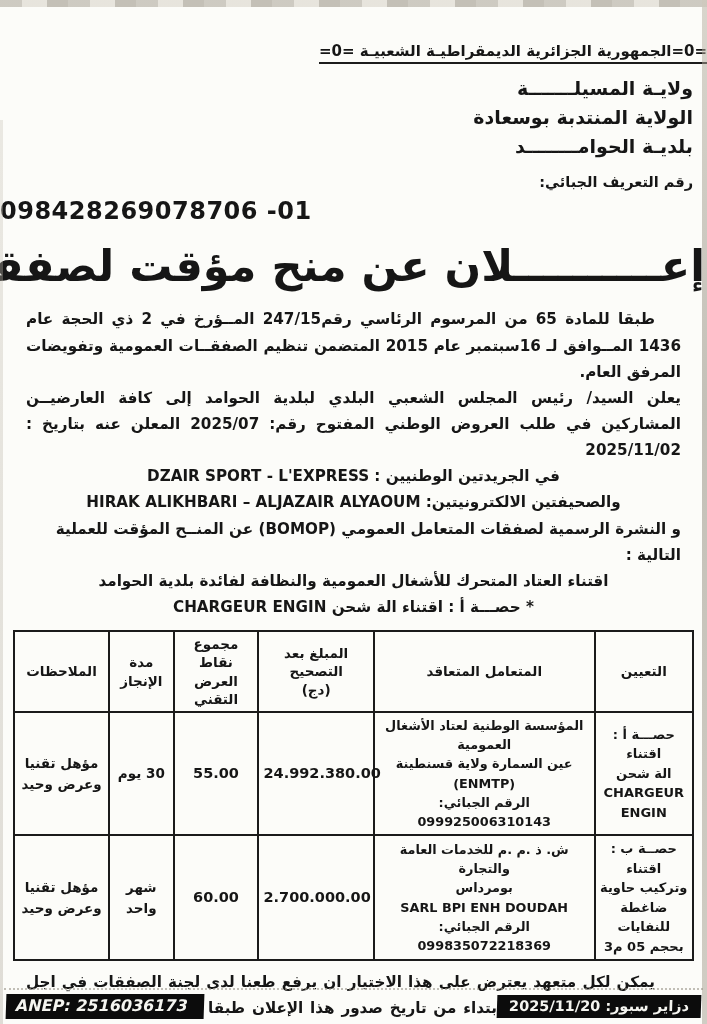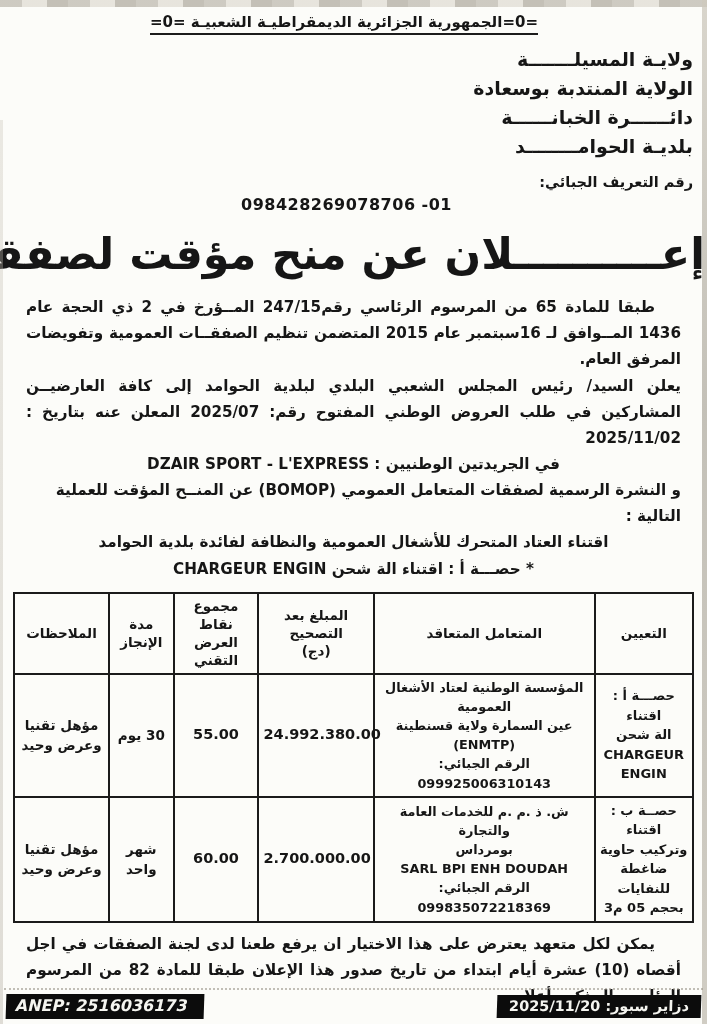--- a/index.html
+++ b/index.html
@@ -24,31 +24,31 @@
   .scan-right {
     position: absolute; top: 0; right: 0; bottom: 0; width: 5px;
     background: linear-gradient(180deg,#b5ae9f,#8b8577 40%,#a59e8f);
     opacity: .5;
   }
   .scan-left {
     position: absolute; top: 120px; left: 0; bottom: 0; width: 3px;
     background: linear-gradient(180deg,#c9c4b8,#a9a295);
     opacity: .35;
   }
-  .republic-wrap { padding: 12px 0 2px 0; text-align: left; padding-left: 150px; }
+  .republic-wrap { padding: 12px 0 2px 0; text-align: right; padding-left: 150px; margin-top: 29px; }
   .republic {
     display: inline-block;
     font-size: 15px;
     border-bottom: 2.5px solid #1c1c1c;
     padding-bottom: 2px;
   }
   .letterhead { text-align: right; padding: 8px 14px 0 0; line-height: 1.52; }
   .lh-line { font-size: 19px; }
   .lh-tax-label { font-size: 14.5px; margin-top: 10px; }
-  .lh-tax-value { font-size: 16px; direction: ltr; text-align: center; letter-spacing: .5px; }
+  .lh-tax-value { font-size: 24px; direction: ltr; text-align: left; letter-spacing: .5px; }
   .doc-title {
     text-align: center;
     font-size: 43px;
     line-height: 1.1;
     margin: 14px 2px 16px 2px;
     white-space: nowrap;
   }
   .body-block { margin: 0 26px; font-size: 15.2px; line-height: 1.72; }
   .p-just { text-align: justify; text-align-last: right; }
   .p-indent { text-indent: 26px; }
@@ -110,32 +110,32 @@
   <div class="scan-right"></div>
   <div class="scan-left"></div>
 
   <div class="republic-wrap">
     <span class="republic">=0=الجمهورية الجزائرية الديمقراطيـة الشعبيـة =0=</span>
   </div>
 
   <div class="letterhead">
     <div class="lh-line">ولايـة المسيلـــــــة</div>
     <div class="lh-line">الولاية المنتدبة بوسعادة</div>
-    <div class="lh-line">دائــــــرة الخبانــــــة</div>
     <div class="lh-line">بلديـة الحوامــــــــد</div>
     <div class="lh-tax-label">رقم التعريف الجبائي:</div>
     <div class="lh-tax-value">098428269078706 -01</div>
   </div>
 
   <h1 class="doc-title">إعــــــــــلان عن منح مؤقت لصفقة</h1>
 
   <div class="body-block">
     <p class="p-just p-indent">طبقا للمادة 65 من المرسوم الرئاسي رقم247/15 المــؤرخ في 2 ذي الحجة عام 1436 المــوافق لـ 16سبتمبر عام 2015 المتضمن تنظيم الصفقــات العمومية وتفويضات المرفق العام.</p>
     <p class="p-just">يعلن السيد/ رئيس المجلس الشعبي البلدي لبلدية الحوامد إلى كافة العارضيــن المشاركين في طلب العروض الوطني المفتوح رقم: 2025/07 المعلن عنه بتاريخ : 2025/11/02</p>
     <p class="p-center">في الجريدتين الوطنيين : DZAIR SPORT - L'EXPRESS</p>
+    <p class="p-center">والصحيفتين الالكترونيتين: HIRAK ALIKHBARI – ALJAZAIR ALYAOUM</p>
     <p class="p-right">و النشرة الرسمية لصفقات المتعامل العمومي (BOMOP) عن المنــح المؤقت للعملية التالية :</p>
     <p class="p-center">اقتناء العتاد المتحرك للأشغال العمومية والنظافة لفائدة بلدية الحوامد</p>
     <p class="p-center">* حصـــة أ : اقتناء الة شحن CHARGEUR ENGIN</p>
   </div>
 
   <table class="award">
     <colgroup>
       <col style="width:14.5%">
         <col style="width:32.5%">
         <col style="width:17%">

